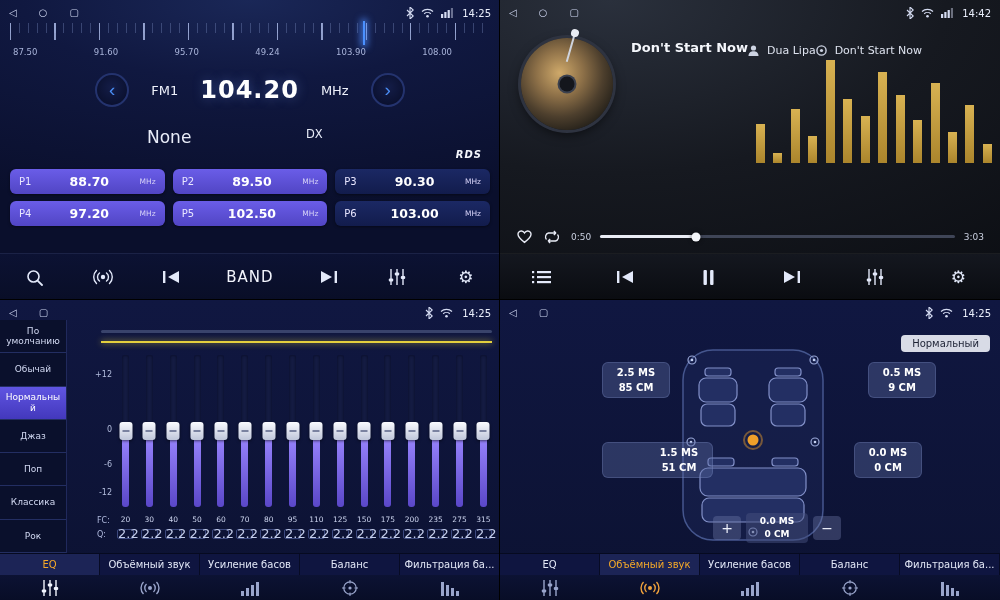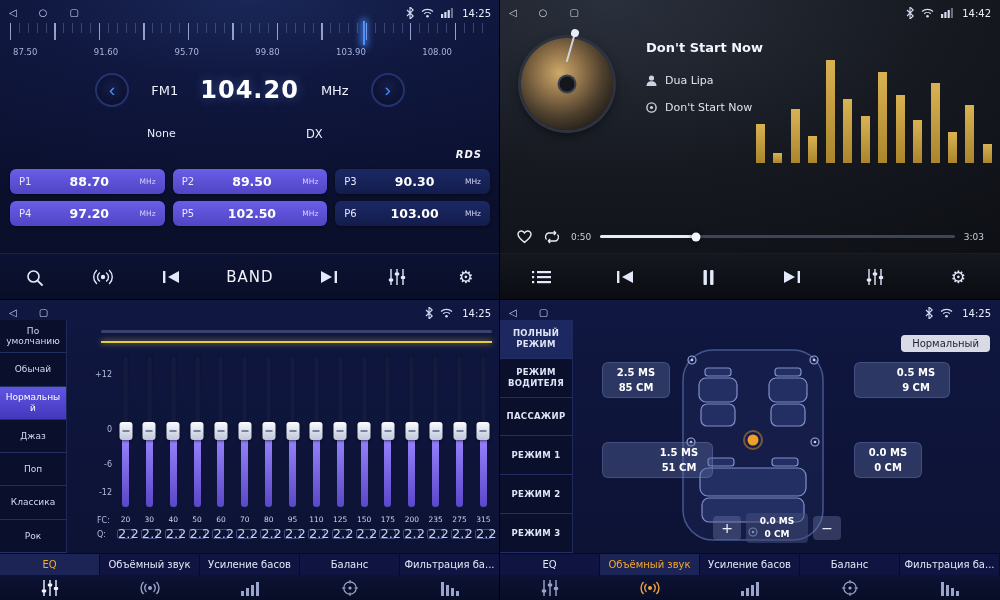--- a/index.html
+++ b/index.html
@@ -30,42 +30,42 @@
     background-size:100% 17px,100% 10px;background-repeat:no-repeat;}
   .pointer{position:absolute;left:73.5%;top:-2px;width:2px;height:24px;background:#4a90ff;box-shadow:0 0 7px 2px rgba(80,140,255,.85);}
   .ruler-labels{position:absolute;top:47px;left:13px;right:10px;display:flex;justify-content:space-between;
     padding-right:38px;font-size:8.5px;color:#a9b4da;}
   .freq-row{position:absolute;top:62px;left:0;right:0;height:56px;display:flex;align-items:center;justify-content:center;gap:22px;}
   .nav-btn{width:34px;height:34px;border-radius:50%;background:radial-gradient(circle at 50% 42%,#141d48,#0b1130 72%);
     border:2px solid #24336e;color:#4a8ef5;font-size:19px;line-height:1;display:flex;align-items:center;justify-content:center;
     cursor:pointer;padding:0 0 2px;}
   .band-label,.unit-label{font-size:13px;color:#eef1fb;}
   .freq-value{font-size:24px;font-weight:bold;letter-spacing:1px;text-shadow:0 0 12px rgba(120,160,255,.35);}
-  .none-label{position:absolute;top:127px;left:147px;font-size:11px;color:#e8ecf8;}
+  .none-label{position:absolute;top:127px;left:147px;font-size:17px;color:#e8ecf8;}
   .dx-label{position:absolute;top:127px;left:306px;font-size:11.5px;color:#e8ecf8;}
   .rds-badge{position:absolute;top:149px;right:18px;font-size:10px;font-weight:bold;font-style:italic;letter-spacing:1px;color:#f4f6fc;}
   .preset-grid{position:absolute;top:169px;left:10px;right:10px;display:grid;grid-template-columns:repeat(3,1fr);gap:7px 8px;}
   .preset{height:25px;border-radius:6px;display:flex;align-items:center;padding:0 9px;cursor:pointer;
     background:linear-gradient(180deg,#6a5de8,#5145c4);box-shadow:0 1px 3px rgba(0,0,0,.45);}
   .preset.dark{background:linear-gradient(180deg,#1b2864,#121c4c);}
   .p-label{font-size:10px;color:#e9e7ff;width:20px;}
   .p-freq{font-size:12.5px;font-weight:bold;flex:1;text-align:center;color:#fff;}
   .p-unit{font-size:7.5px;color:#d6d2f7;}
 
   
   .q-player{background:radial-gradient(140% 120% at 22% 0%,#2a303c 0%,#161920 48%,#0b0d12 100%);}
   .q-player .toolbar{background:linear-gradient(180deg,#14171f,#0a0c11);border-top-color:rgba(255,255,255,.07);}
   .album{position:absolute;left:21px;top:38px;width:92px;height:92px;border-radius:50%;
     background:radial-gradient(circle at 42% 38%,#cfa96a 0%,#8d7048 30%,#4d3f2d 56%,#242019 78%,#15151a 100%);
     box-shadow:0 0 0 3px #2e3340,0 4px 12px rgba(0,0,0,.65);}
   .album::after{content:"";position:absolute;left:50%;top:50%;width:15px;height:15px;transform:translate(-50%,-50%);
     border-radius:50%;background:#14161c;box-shadow:0 0 0 2px #3c414e;}
   .tonearm{position:absolute;left:58%;top:-5px;width:2px;height:30px;background:#cfd4de;transform:rotate(16deg);transform-origin:top center;}
   .tonearm::before{content:"";position:absolute;top:-4px;left:-3px;width:8px;height:8px;border-radius:50%;background:#e9ecf3;}
-  .track-info{position:absolute;left:146px;top:40px;display:flex;flex-direction:column;}
+  .track-info{position:absolute;left:131px;top:40px;display:flex;flex-direction:row;}
   .p-title{font-size:13px;font-weight:bold;margin-bottom:19px;color:#f4f6fb;}
   .p-row{display:flex;align-items:center;gap:8px;margin-bottom:14px;font-size:11px;color:#dde2ee;}
   .p-ic{display:flex;align-items:center;color:#cdd3e2;}
   .viz{position:absolute;right:8px;top:60px;width:236px;height:103px;display:flex;align-items:flex-end;justify-content:space-between;}
   .vbar{width:9px;background:linear-gradient(180deg,#d8b252,#ab852c);}
   .progress-row{position:absolute;left:16px;right:16px;bottom:56px;display:flex;align-items:center;gap:9px;}
   .p-time{font-size:9px;color:#c9cfdf;}
   .ptrack{position:relative;flex:1;height:3px;background:#3f4557;border-radius:2px;cursor:pointer;}
   .pfill{position:absolute;left:0;top:0;bottom:0;background:#e9ecf4;border-radius:2px;}
   .pknob{position:absolute;top:50%;transform:translate(-50%,-50%);width:9px;height:9px;border-radius:50%;background:#f4f6fa;
@@ -114,21 +114,21 @@
     display:flex;flex-direction:column;}
   .mode-item{flex:1;display:flex;align-items:center;justify-content:center;text-align:center;font-size:8.5px;font-weight:bold;
     letter-spacing:.3px;color:#dfe5f6;border-bottom:1px solid #232e62;padding:2px 4px;line-height:1.25;cursor:pointer;}
   .mode-item.sel{background:#1d2760;}
   .normal-btn{position:absolute;top:15px;right:10px;background:#d8dbe6;color:#1c2134;font-size:10px;padding:3px 11px;
     border-radius:4px;border:none;cursor:pointer;font-family:inherit;}
   .car{position:absolute;left:178px;top:26px;}
   .delay-box{position:absolute;width:68px;padding:3px 0;background:rgba(95,110,165,.38);border-radius:6px;text-align:center;
     font-size:10px;font-weight:bold;line-height:1.5;box-shadow:inset 0 0 0 1px rgba(140,155,210,.25);cursor:pointer;}
   .delay-box span{display:block;}
-  .delay-box.fl{left:102px;top:42px;}  .delay-box.fr{left:354px;top:42px;padding-left:28px;}
+  .delay-box.fl{left:102px;top:42px;}  .delay-box.fr{left:368px;top:42px;}
   .delay-box.rl{left:102px;top:122px;padding-left:43px;} .delay-box.rr{left:354px;top:122px;}
   .stepper{position:absolute;left:213px;bottom:10px;display:flex;align-items:center;gap:5px;}
   .step-btn{width:28px;height:24px;background:rgba(110,122,168,.38);border:none;border-radius:4px;color:#eef1fb;
     font-size:14px;line-height:1;cursor:pointer;font-family:inherit;}
   .step-value{width:62px;height:30px;background:rgba(70,80,125,.5);border-radius:4px;display:flex;flex-direction:column;
     align-items:center;justify-content:center;font-size:9px;font-weight:bold;line-height:1.4;}
 </style>
 </head>
 <body>
 
@@ -166,21 +166,21 @@
       </div>
     </div>
     <div class="ruler">
       <div class="ticks"></div>
       <div class="pointer"></div>
     </div>
     <div class="ruler-labels">
         <span>87.50</span>
         <span>91.60</span>
         <span>95.70</span>
-        <span>99.80</span>
+        <span>49.24</span>
         <span>103.90</span>
         <span>108.00</span>
       </div>
     <div class="freq-row">
       <button class="nav-btn">
           <span>‹</span>
         </button>
       <span class="band-label">FM1</span>
       <span class="freq-value">104.20</span>
       <span class="unit-label">MHz</span>
@@ -664,28 +664,20 @@
             <svg width="13" height="10" viewBox="0 0 13 10">
               <path d="M1 3.5 A8 8 0 0 1 12 3.5" fill="none" stroke="currentColor" stroke-width="1.2"></path>
               <path d="M3.2 5.8 A4.8 4.8 0 0 1 9.8 5.8" fill="none" stroke="currentColor" stroke-width="1.2"></path>
               <circle cx="6.5" cy="8.3" r="1.3" fill="currentColor"></circle>
             </svg>
           </span>
         <span class="sb-time">14:25</span>
       </div>
     </div>
     <div class="sur-body">
-      <div class="sur-sidebar">
-          <div class="mode-item sel">ПОЛНЫЙ РЕЖИМ</div>
-          <div class="mode-item">РЕЖИМ ВОДИТЕЛЯ</div>
-          <div class="mode-item">ПАССАЖИР</div>
-          <div class="mode-item">РЕЖИМ 1</div>
-          <div class="mode-item">РЕЖИМ 2</div>
-          <div class="mode-item">РЕЖИМ 3</div>
-        </div>
       <button class="normal-btn">Нормальный</button>
       <div class="car">
         <svg width="150" height="198" viewBox="0 0 150 198">
           <rect x="5" y="4" width="140" height="190" rx="30" fill="rgba(40,55,110,.28)" stroke="#45568e" stroke-width="1.5"></rect>
           <g fill="#232f63" stroke="#8290c8" stroke-width="1.2">
             <rect x="27" y="22" width="26" height="8" rx="3"></rect>
             <rect x="21" y="32" width="38" height="24" rx="7"></rect>
             <rect x="23" y="58" width="34" height="22" rx="6"></rect>
             <rect x="97" y="22" width="26" height="8" rx="3"></rect>
             <rect x="91" y="32" width="38" height="24" rx="7"></rect>

